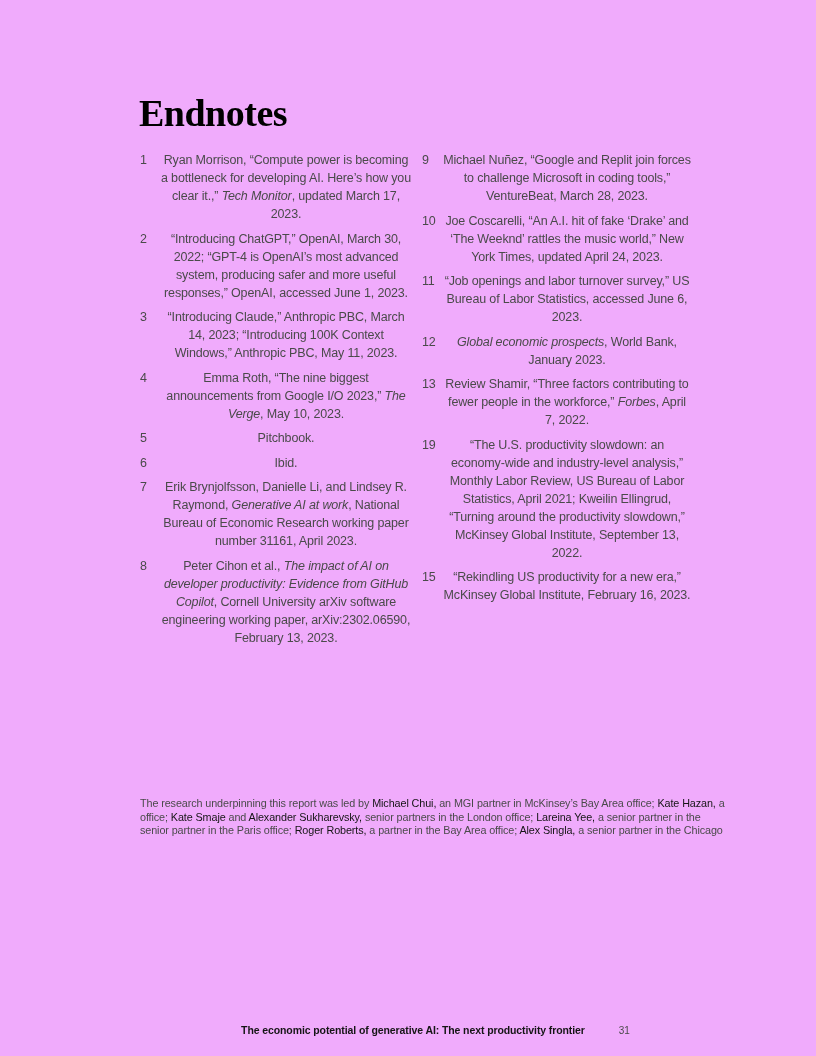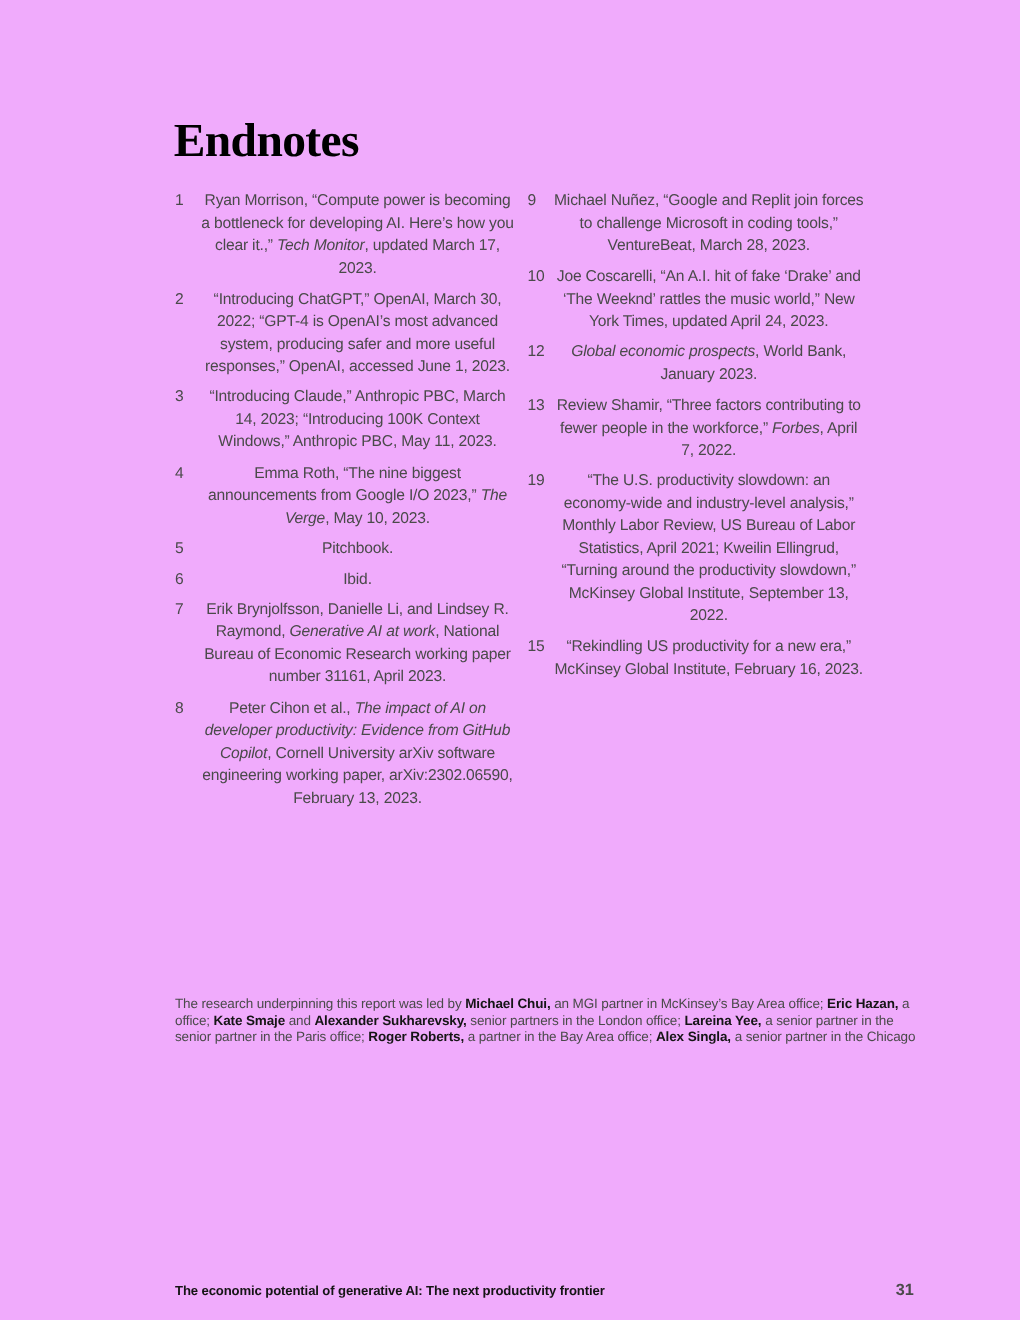--- a/index.html
+++ b/index.html
@@ -31,52 +31,51 @@
     letter-spacing: -0.15px;
     color: #4a4a4a;
   }
   #col-left  { left: 140px; width: 271px; }
   #col-right { left: 422px; width: 270px; }
   .note { display: flex; margin-bottom: 6.5px; }
   .note .num { flex: 0 0 21px; }
   #col-right .note .num { flex-basis: 20px; }
   .note .txt { flex: 1; text-align: center; }
   .it { font-style: italic; }
-  .bd { font-weight: 700; color: #151515; }
+  .bd { font-weight: 400; color: #151515; }
   .credits {
     position: absolute;
     left: 140px;
     top: 797px;
     width: 620px;
     font-size: 10.8px;
     line-height: 13.5px;
     letter-spacing: -0.1px;
     color: #4a4a4a;
   }
   .cred-line { white-space: nowrap; }
   .footer {
     position: absolute;
     top: 1024px;
     left: 140px;
     right: 85px;
     display: flex;
-    justify-content: space-between;
+    justify-content: center;
     align-items: baseline;
     gap: 34px;
   }
   .footer-title {
     font-weight: 700;
     font-size: 10.5px;
     letter-spacing: -0.1px;
     color: #151515;
   }
   .footer-page {
-    font-size: 13px;
+    font-size: 10px;
     color: #4a4a4a;
-    font-weight: bold;
   }
 </style>
 </head>
 <body>
 
 <div class="page">
   <h1 class="page-title">Endnotes</h1>
 
   <div class="col" id="col-left">
       <div class="note">
@@ -115,39 +114,43 @@
   <div class="col" id="col-right">
       <div class="note">
         <div class="num">9</div>
         <div class="txt"><span>Michael Nuñez, “Google and Replit join forces to challenge Microsoft in coding tools,” VentureBeat, March 28, 2023.</span></div>
       </div>
       <div class="note">
         <div class="num">10</div>
         <div class="txt"><span>Joe Coscarelli, “An A.I. hit of fake ‘Drake’ and ‘The Weeknd’ rattles the music world,” New York Times, updated April 24, 2023.</span></div>
       </div>
       <div class="note">
+        <div class="num">11</div>
+        <div class="txt"><span>“Job openings and labor turnover survey,” US Bureau of Labor Statistics, accessed June 6, 2023.</span></div>
+      </div>
+      <div class="note">
         <div class="num">12</div>
         <div class="txt"><span class="it">Global economic prospects</span><span>, World Bank, January 2023.</span></div>
       </div>
       <div class="note">
         <div class="num">13</div>
         <div class="txt"><span>Review Shamir, “Three factors contributing to fewer people in the workforce,” </span><span class="it">Forbes</span><span>, April 7, 2022.</span></div>
       </div>
       <div class="note">
         <div class="num">19</div>
         <div class="txt"><span>“The U.S. productivity slowdown: an economy-wide and industry-level analysis,” Monthly Labor Review, US Bureau of Labor Statistics, April 2021; Kweilin Ellingrud, “Turning around the productivity slowdown,” McKinsey Global Institute, September 13, 2022.</span></div>
       </div>
       <div class="note">
         <div class="num">15</div>
         <div class="txt"><span>“Rekindling US productivity for a new era,” McKinsey Global Institute, February 16, 2023.</span></div>
       </div>
     </div>
 
   <div class="credits">
-      <div class="cred-line"><span>The research underpinning this report was led by </span><span class="bd">Michael Chui,</span><span> an MGI partner in McKinsey’s Bay Area office; </span><span class="bd">Eric Hazan,</span><span> a</span></div>
+      <div class="cred-line"><span>The research underpinning this report was led by </span><span class="bd">Michael Chui,</span><span> an MGI partner in McKinsey’s Bay Area office; </span><span class="bd">Kate Hazan,</span><span> a</span></div>
       <div class="cred-line"><span>office; </span><span class="bd">Kate Smaje</span><span> and </span><span class="bd">Alexander Sukharevsky,</span><span> senior partners in the London office; </span><span class="bd">Lareina Yee,</span><span> a senior partner in the</span></div>
       <div class="cred-line"><span>senior partner in the Paris office; </span><span class="bd">Roger Roberts,</span><span> a partner in the Bay Area office; </span><span class="bd">Alex Singla,</span><span> a senior partner in the Chicago</span></div>
     </div>
 
   <div class="footer">
     <span class="footer-title">The economic potential of generative AI: The next productivity frontier</span>
     <span class="footer-page">31</span>
   </div>
 </div>
 

